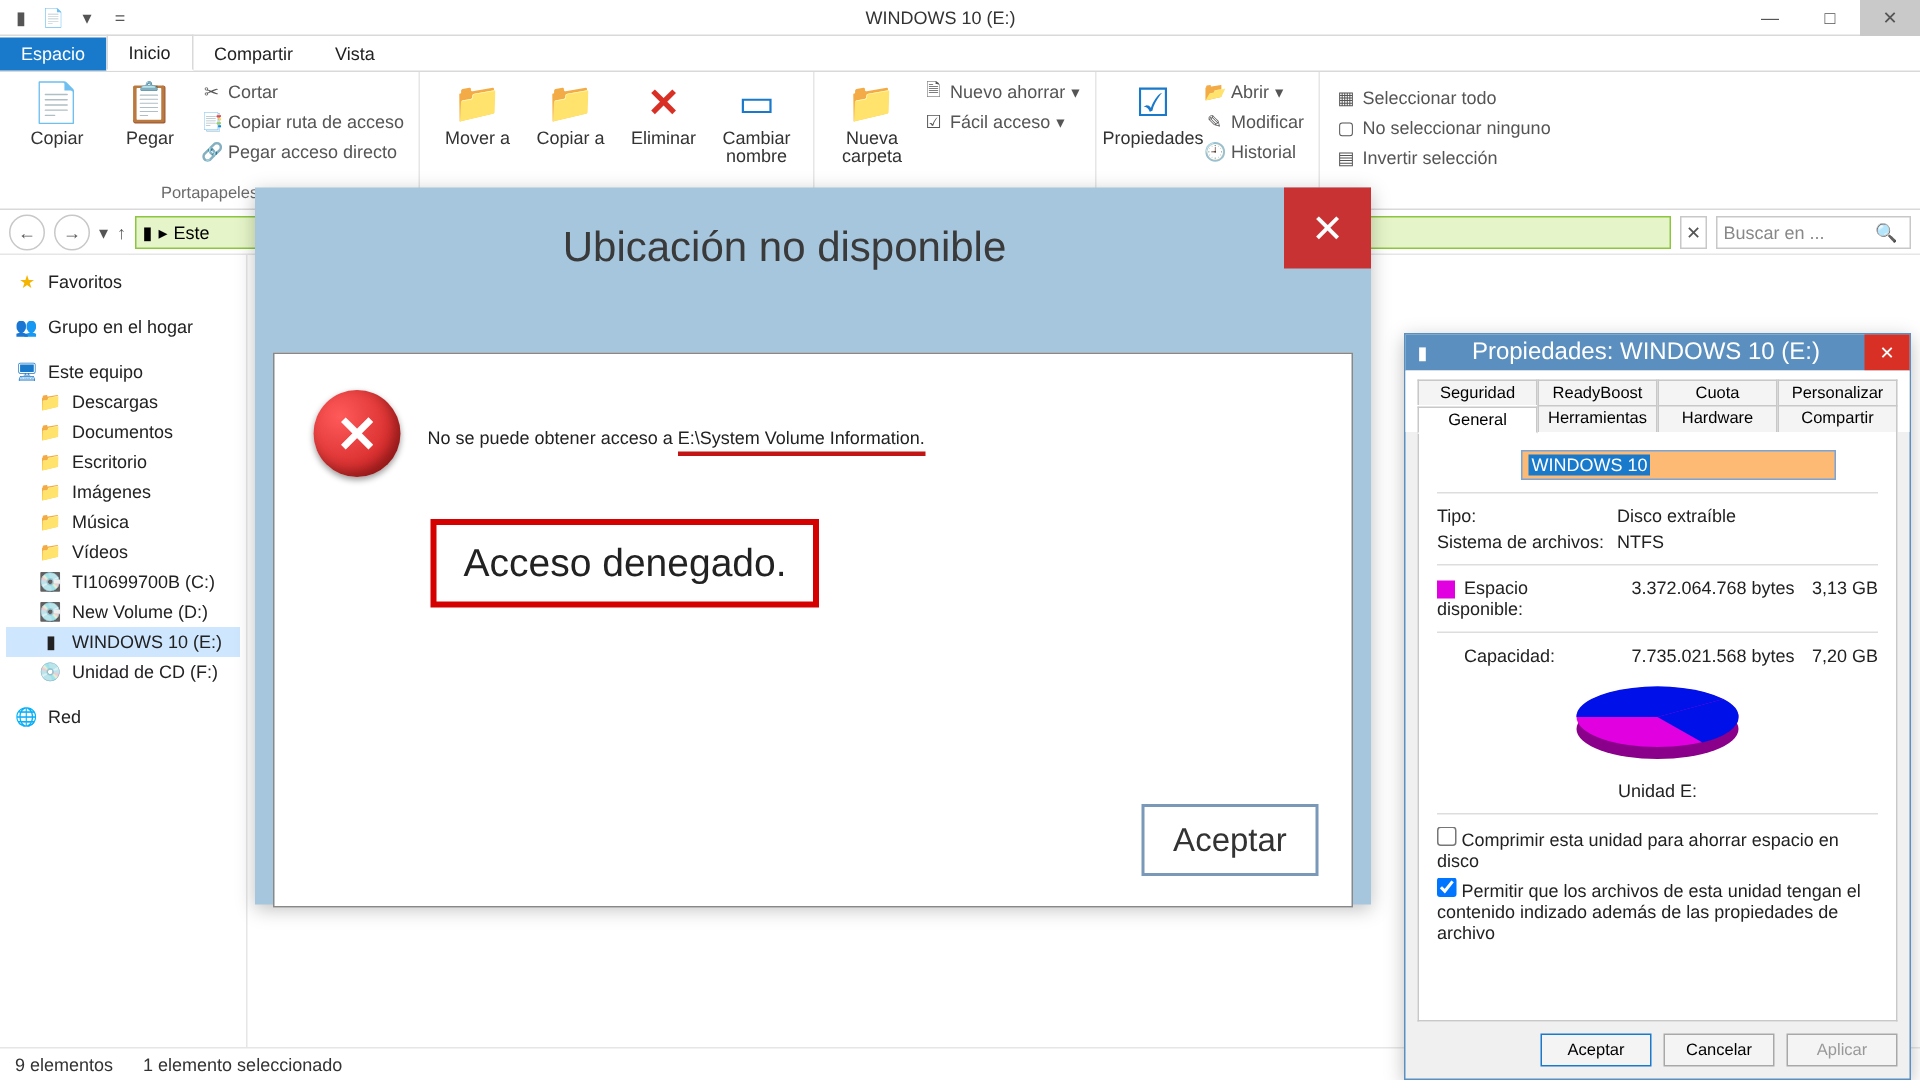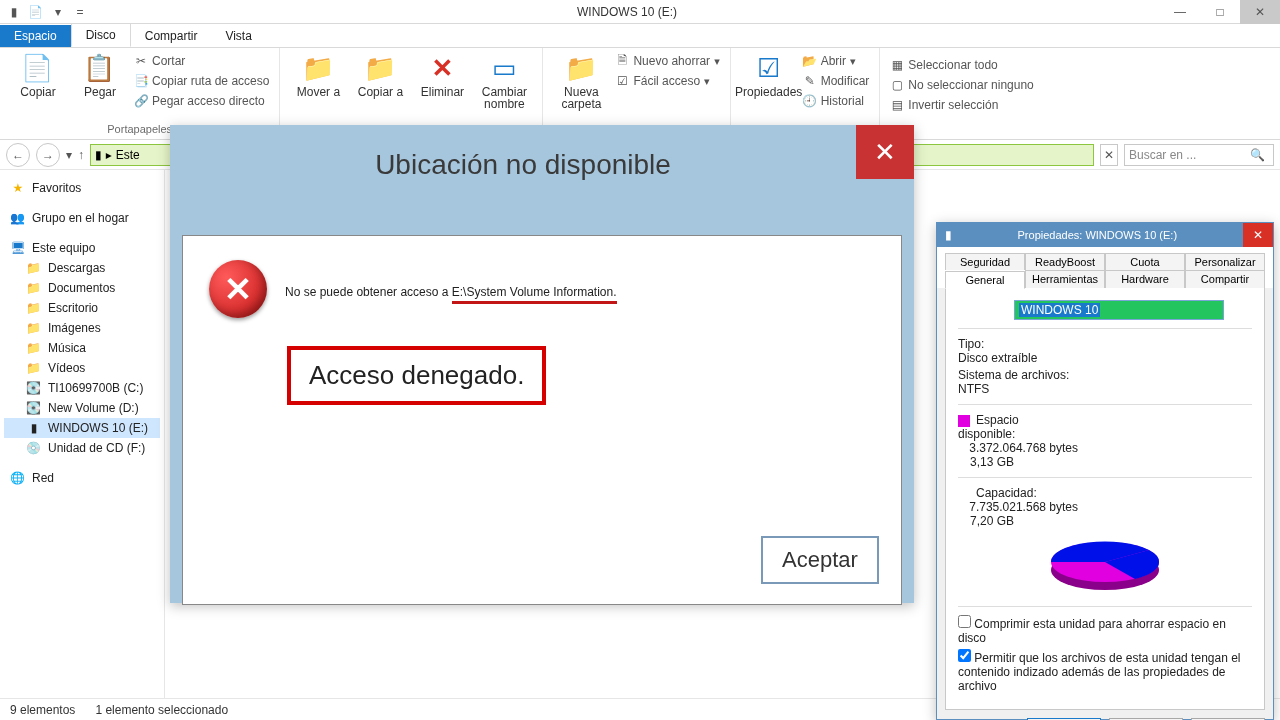--- a/index.html
+++ b/index.html
@@ -33,21 +33,21 @@
   .redX { color:#d93025; font-weight:bold;}
   .blue { color:#1979ca;}
   .stack { display:flex; flex-direction:column; gap:2px;}
 
   
   .navbar { height: 30px; border-bottom:1px solid #e6e6e6; display:flex; align-items:center; gap:6px; padding:0 6px;}
   .nav-btn { width:24px; height:24px; border:1px solid #c8c8c8; border-radius:12px; display:flex; align-items:center; justify-content:center; color:#555;}
   .address { flex:1; height:22px; border:1px solid #8cc63f; background:#e6f5c9; display:flex; align-items:center; padding:0 4px; gap:4px;}
   .address .crumb { white-space:nowrap; }
   .clear-x { width:18px; height:22px; border:1px solid #c8c8c8; display:flex; align-items:center; justify-content:center; color:#555;}
-  .search { width:150px; height:22px; border:1px solid #c8c8c8; display:flex; align-items:center; padding:0 4px; color:#888;}
+  .search { width:130px; height:22px; border:1px solid #c8c8c8; display:flex; align-items:center; padding:0 4px; color:#888;}
   .search .mag { margin-right:4px;}
 
   
   .main { display:flex; height: calc(720px - 24px - 24px - 92px - 30px - 22px); position:relative;}
   .sidebar { width:165px; border-right:1px solid #e6e6e6; padding:8px 4px; overflow:hidden;}
   .sidebar .item { display:flex; align-items:center; gap:6px; height:20px; padding-left:6px; color:#222;}
   .sidebar .item.ind { padding-left:22px;}
   .sidebar .item.sel { background:#cfe6ff;}
   .sidebar .spacer { height:10px;}
   .sidebar .ico { width:16px; text-align:center;}
@@ -66,30 +66,30 @@
   .err-icon { width:58px; height:58px; border-radius:50%; background:radial-gradient(circle at 30% 30%, #ff5a5a, #c21515); display:flex; align-items:center; justify-content:center; color:#fff; font-size:34px; font-weight:bold; box-shadow:inset -4px -4px 8px rgba(0,0,0,.3), 0 2px 4px rgba(0,0,0,.4);}
   .err-text { font-size:22px; font-family:"Segoe UI Light","Segoe UI",sans-serif; color:#222; }
   .err-text .underline { border-bottom:3px solid #c21515; padding-bottom:2px;}
   .denied-box { margin-left:78px; margin-top:28px; border:4px solid #d50000; padding:10px 18px; display:inline-block;}
   .denied-box span { font-size:26px; font-family:"Segoe UI Light","Segoe UI",sans-serif; color:#222;}
   .ed-ok { position:absolute; right:22px; bottom:20px; width:118px; height:48px; border:2px solid #7a98b7; background:#fff; display:flex; align-items:center; justify-content:center; font-size:22px; font-family:"Segoe UI Light","Segoe UI",sans-serif; color:#333;}
 
   
   .prop-dlg { position:absolute; right:6px; top:222px; width:338px; height:498px; background:#f0f0f0; border:1px solid #5a8fbf; box-shadow:0 3px 12px rgba(0,0,0,.25); display:flex; flex-direction:column;}
   .prop-dlg .pd-titlebar { height:24px; background:#5a8fbf; color:#fff; display:flex; align-items:center; padding-left:8px;}
-  .prop-dlg .pd-title { flex:1; text-align:center; font-size:11px;}
+  .prop-dlg .pd-title { flex:1; text-align:center; font-size:16px;}
   .prop-dlg .pd-close { width:30px; height:24px; background:#d93025; color:#fff; display:flex; align-items:center; justify-content:center;}
   .prop-dlg .pd-tabs { display:flex; flex-wrap:wrap; padding:6px 8px 0 8px; background:#fff;}
   .prop-dlg .pd-tabs .pt { border:1px solid #c8c8c8; border-bottom:none; padding:2px 0; font-size:11px; text-align:center; background:#f4f4f4; flex:1; min-width:76px;}
   .prop-dlg .pd-tabs .pt.active { background:#fff; border-bottom:1px solid #fff; position:relative; top:1px;}
   .prop-dlg .pd-content { flex:1; background:#fff; margin:0 8px; border:1px solid #c8c8c8; border-top:none; padding:12px; font-size:11px; color:#222;}
-  .pd-content .vol-name { width:210px; margin-left:56px; border:1px solid #7aa3d6; padding:2px 4px; background:#22c55e;}
+  .pd-content .vol-name { width:210px; margin-left:56px; border:1px solid #7aa3d6; padding:2px 4px; background:#fdba74;}
   .pd-content .vol-name span { background:#1979ca; color:#fff; padding:0 2px;}
   .pd-content hr { margin:8px 0; border:none; border-top:1px solid #ddd;}
-  .pd-content .kv { display:flex; margin:3px 0;flex-direction:column;}
+  .pd-content .kv { display:flex; margin:3px 0;}
   .pd-content .kv .k { width:120px;}
   .pd-content .kv .v1 { width:120px; text-align:right;}
   .pd-content .kv .v2 { width:56px; text-align:right;}
   .sw { width:12px; height:12px; display:inline-block; margin-right:6px; vertical-align:middle;}
   .sw.blue { background:#0010c0;}
   .sw.mag { background:#e000e0;}
   .pie { width:120px; height:64px; margin:6px auto; position:relative;}
   .pie svg { width:100%; height:100%;}
   .pd-content .checks { font-size:11px;}
   .pd-content .checks label { display:block; margin:4px 0; line-height:14px;}
@@ -113,21 +113,21 @@
   <div class="title" data-interactable="false">WINDOWS 10 (E:)</div>
   <div class="wincontrols">
     <div data-interactable="true">—</div>
     <div data-interactable="true">□</div>
     <div class="close" data-interactable="true">✕</div>
   </div>
 </div>
 
 <div class="ribbon-tabs" data-interactable="false">
   <div class="tab file" data-interactable="true">Espacio</div>
-  <div class="tab active" data-interactable="true">Disco</div>
+  <div class="tab active" data-interactable="true">Inicio</div>
   <div class="tab" data-interactable="true">Compartir</div>
   <div class="tab" data-interactable="true">Vista</div>
 </div>
 
 <div class="ribbon" data-interactable="false">
 
   <div class="group" data-interactable="false">
     <div class="row">
       <div class="big-btn" data-interactable="true">
         <div class="ico" data-interactable="false">📄</div>
@@ -378,20 +378,21 @@
       </div>
     <div class="pie" data-interactable="false">
       <svg viewBox="0 0 120 64">
         <ellipse cx="60" cy="36" rx="54" ry="20" fill="#8a008a"></ellipse>
         <ellipse cx="60" cy="28" rx="54" ry="20" fill="#e000e0"></ellipse>
         <path d="M60 28 L6 28 A54 20 0 0 1 104 16 Z" fill="#0010e8"></path>
         <path d="M60 28 L104 16 A54 20 0 0 1 114 28 Z" fill="#0010e8"></path>
         <path d="M60 28 L114 28 A54 20 0 0 1 90 45 Z" fill="#0010e8"></path>
       </svg>
     </div>
+    <div style="text-align:center" data-interactable="false">Unidad E:</div>
     <hr>
     <div class="checks">
       <label data-interactable="true"><input type="checkbox" style=""> <span data-interactable="false">Comprimir esta unidad para ahorrar espacio en disco</span></label>
       <label data-interactable="true"><input type="checkbox" checked="" style=""> <span data-interactable="false">Permitir que los archivos de esta unidad tengan el contenido indizado además de las propiedades de archivo</span></label>
     </div>
   </div>
   <div class="pd-buttons">
     <button class="primary" data-interactable="true">Aceptar</button>
     <button data-interactable="true">Cancelar</button>
     <button disabled="" data-interactable="true">Aplicar</button>

